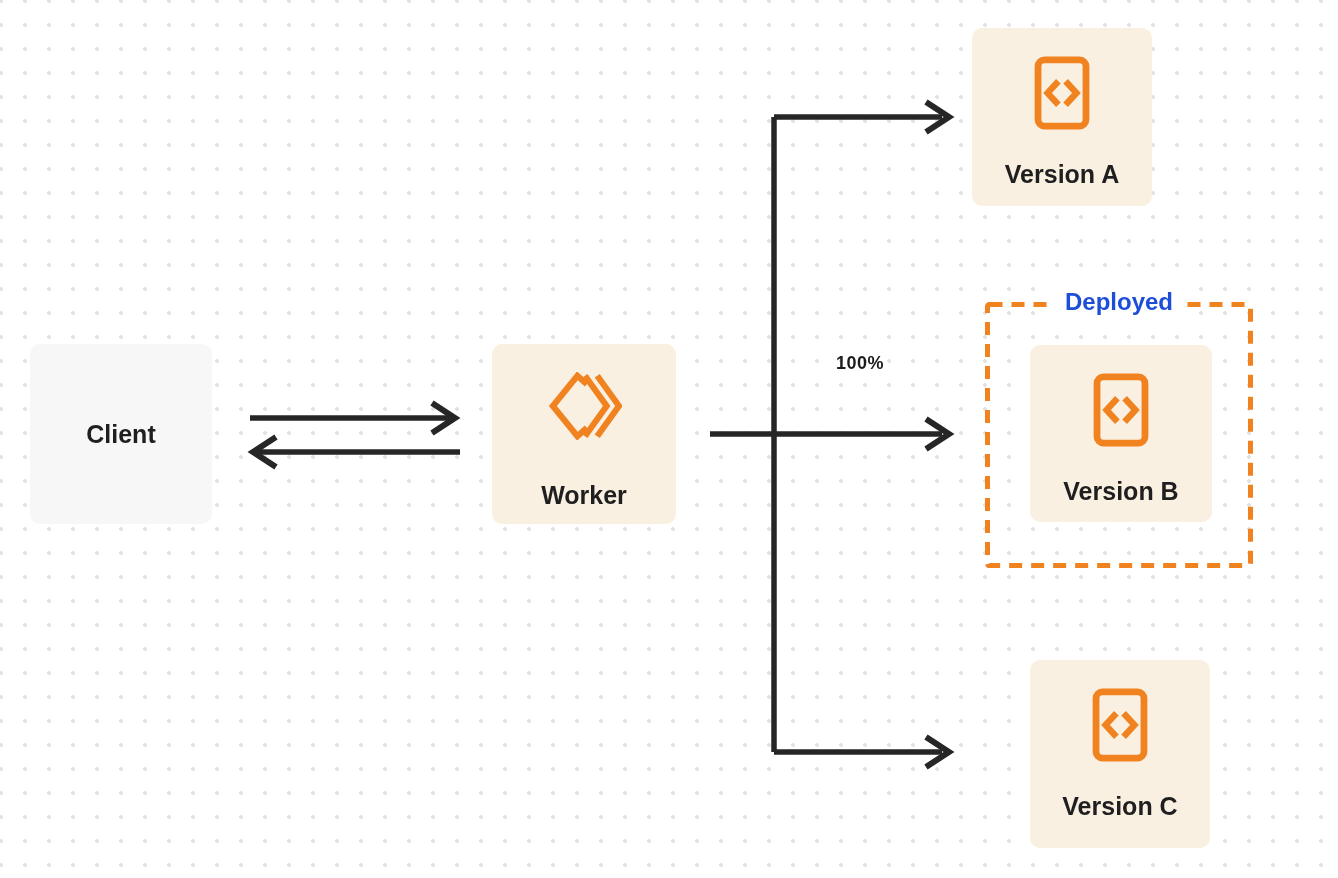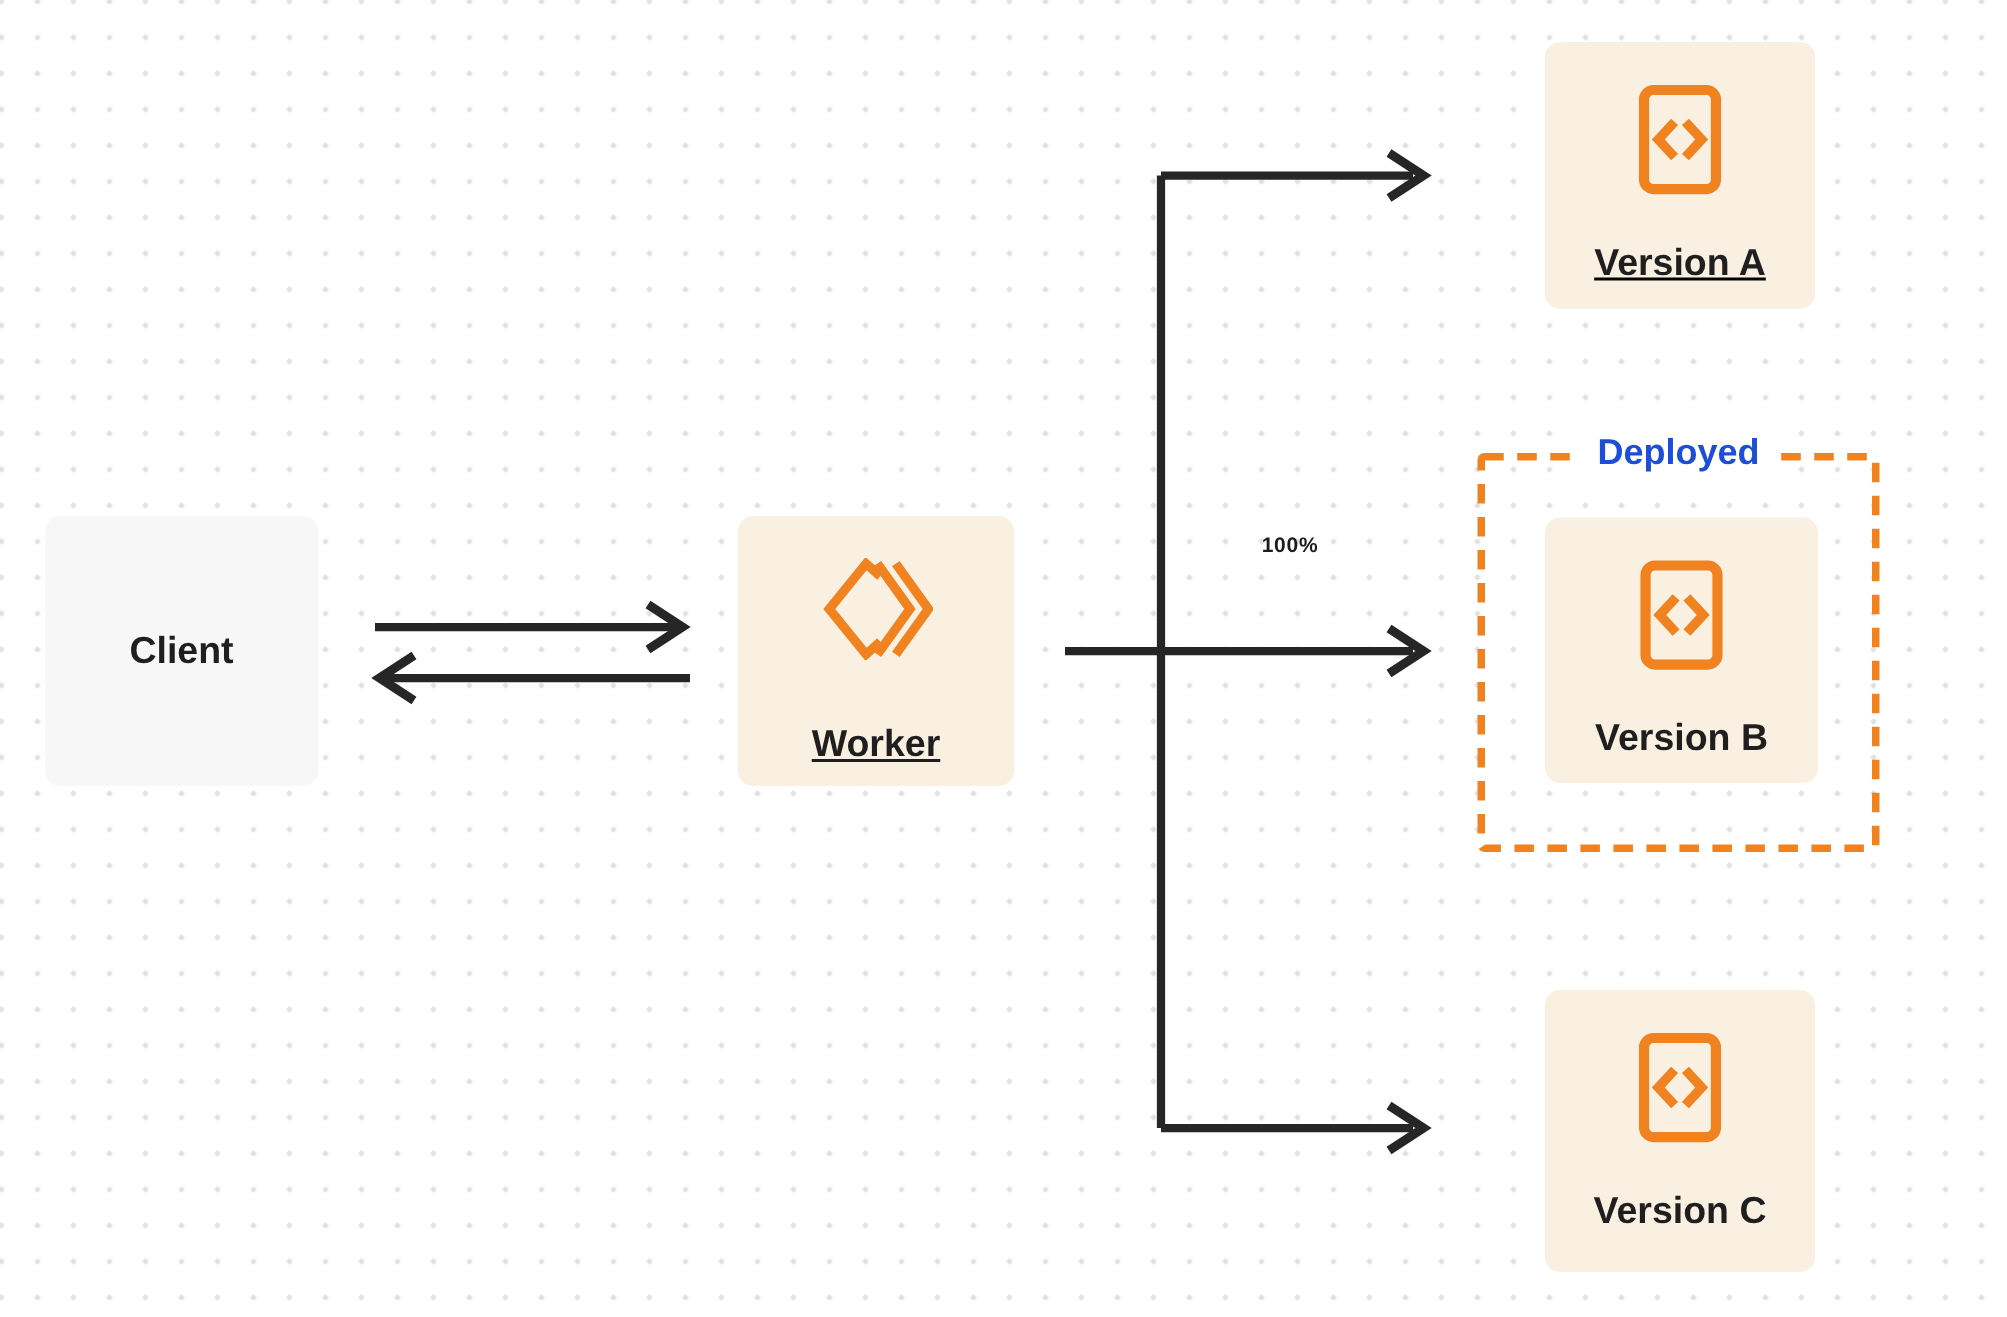--- a/index.html
+++ b/index.html
@@ -36,43 +36,43 @@
   .client-box {
     left: 30px; top: 344px; width: 182px; height: 180px;
     background: #f7f7f8;
     justify-content: center;
   }
   .worker-box {
     left: 492px; top: 344px; width: 184px; height: 180px;
     background: #faf0e2;
     padding-top: 28px;
   }
-  .worker-box .node-label { margin-top: 36px; text-decoration: underline; }
+  .worker-box .node-label { margin-top: 36px; }
   .version-box {
     background: #faf0e2;
     padding-top: 27px;
   }
   .version-box .node-label { margin-top: 24px; }
-  .version-a { left: 1030px; top: 28px;  width: 180px; height: 178px; text-decoration: underline; }
+  .version-a { left: 972px; top: 28px;  width: 180px; height: 178px; }
   .version-b { left: 1030px; top: 345px; width: 182px; height: 177px; }
   .version-c { left: 1030px; top: 660px; width: 180px; height: 188px; }
 
   .arrows-layer {
     position: absolute;
     left: 0; top: 0;
     width: 1338px; height: 878px;
     pointer-events: none;
   }
 
   .traffic-label {
     position: absolute;
     left: 780px; top: 347px; width: 160px;
     text-align: center;
     font-weight: 700;
-    font-size: 14px;
+    font-size: 18px;
     line-height: 33px;
     color: #1c1c1c;
     letter-spacing: 0.5px;
   }
 
   .deployed-label {
     position: absolute;
     left: 985px; top: 287px; width: 268px; height: 30px;
     text-align: center;
     line-height: 30px;

